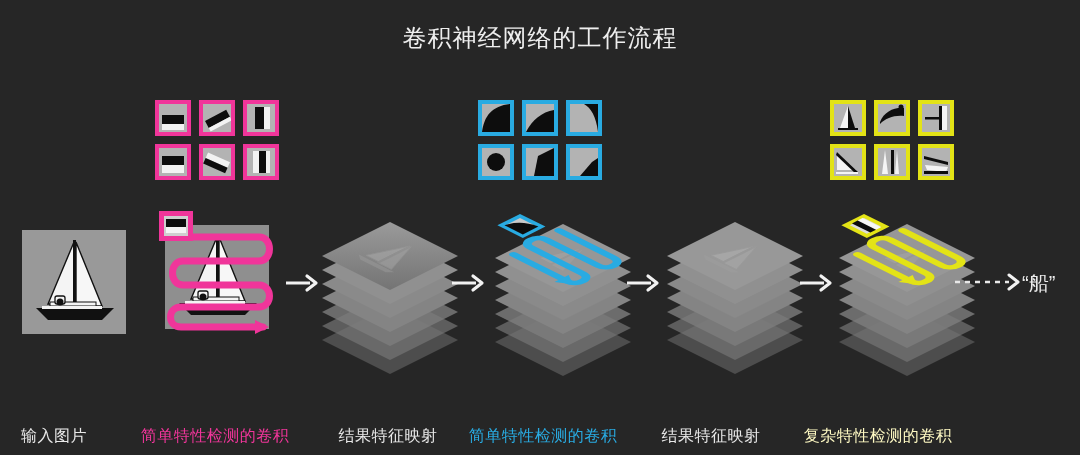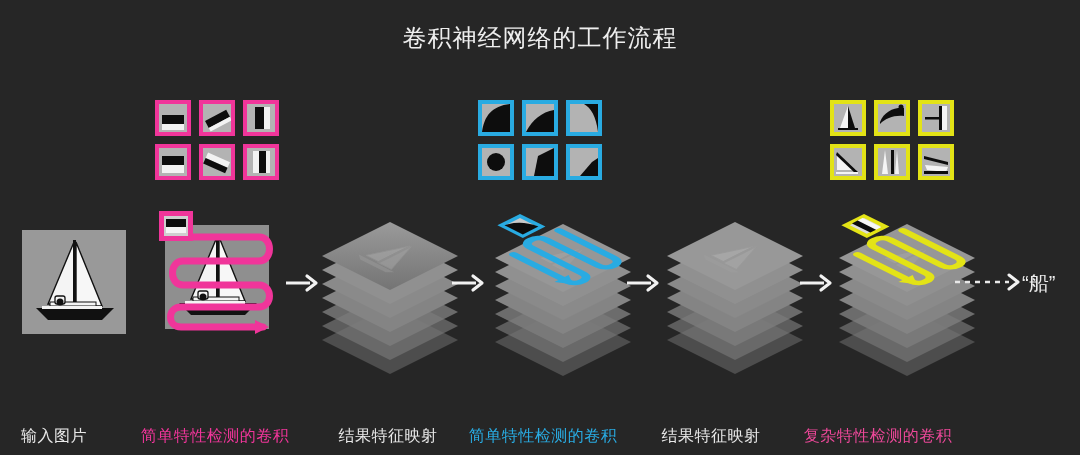--- a/index.html
+++ b/index.html
@@ -398,15 +398,15 @@
       <polyline points="54,3 63,10 54,17" fill="none" stroke="#f2f2f2" stroke-width="3" stroke-linecap="round" stroke-linejoin="round"></polyline>
     </svg>
   </div>
   <div class="outword" style="left:1022px;top:270px;">“船”</div>
 
   <div class="caption" style="left:54px;color:#e8e8e8;">输入图片</div>
   <div class="caption" style="left:215px;color:#F0359A;">简单特性检测的卷积</div>
   <div class="caption" style="left:388px;color:#e8e8e8;">结果特征映射</div>
   <div class="caption" style="left:543px;color:#29ABE2;">简单特性检测的卷积</div>
   <div class="caption" style="left:711px;color:#e8e8e8;">结果特征映射</div>
-  <div class="caption" style="left:878px;color:#ec4899;">复杂特性检测的卷积</div>
+  <div class="caption" style="left:878px;color:#fef9c3;">复杂特性检测的卷积</div>
 
 </div>
 
 </body></html>

